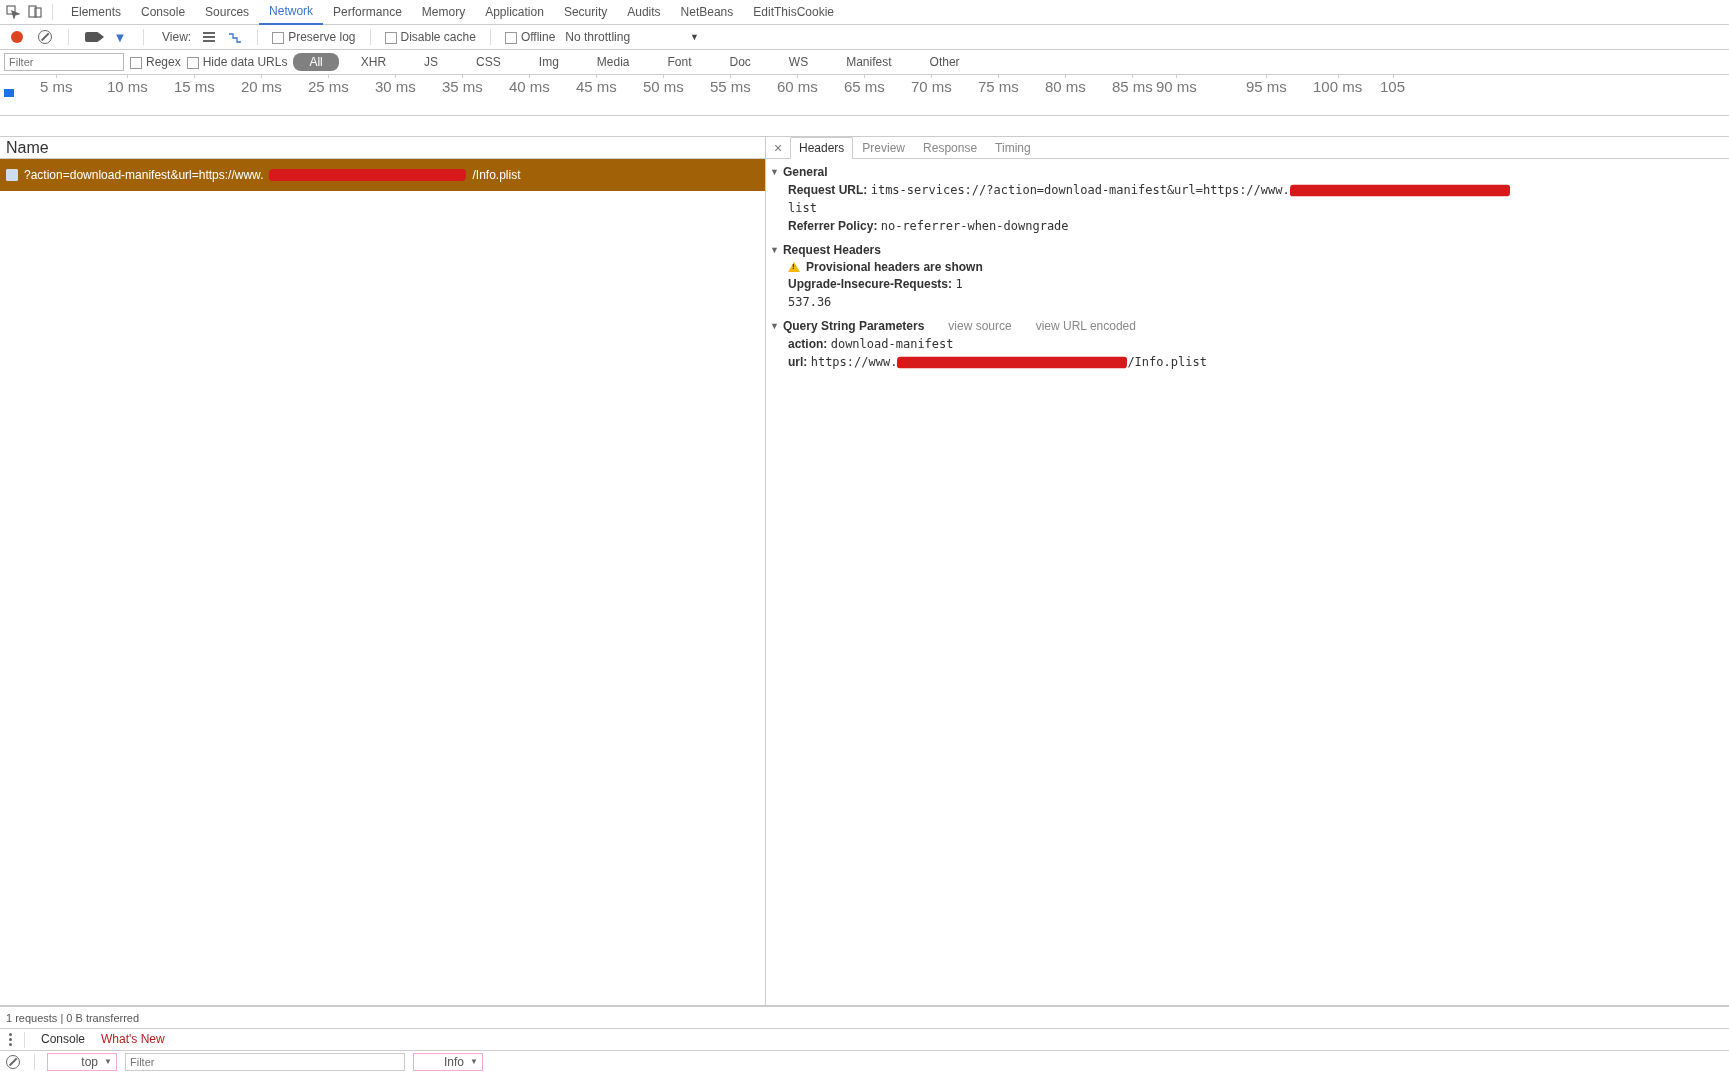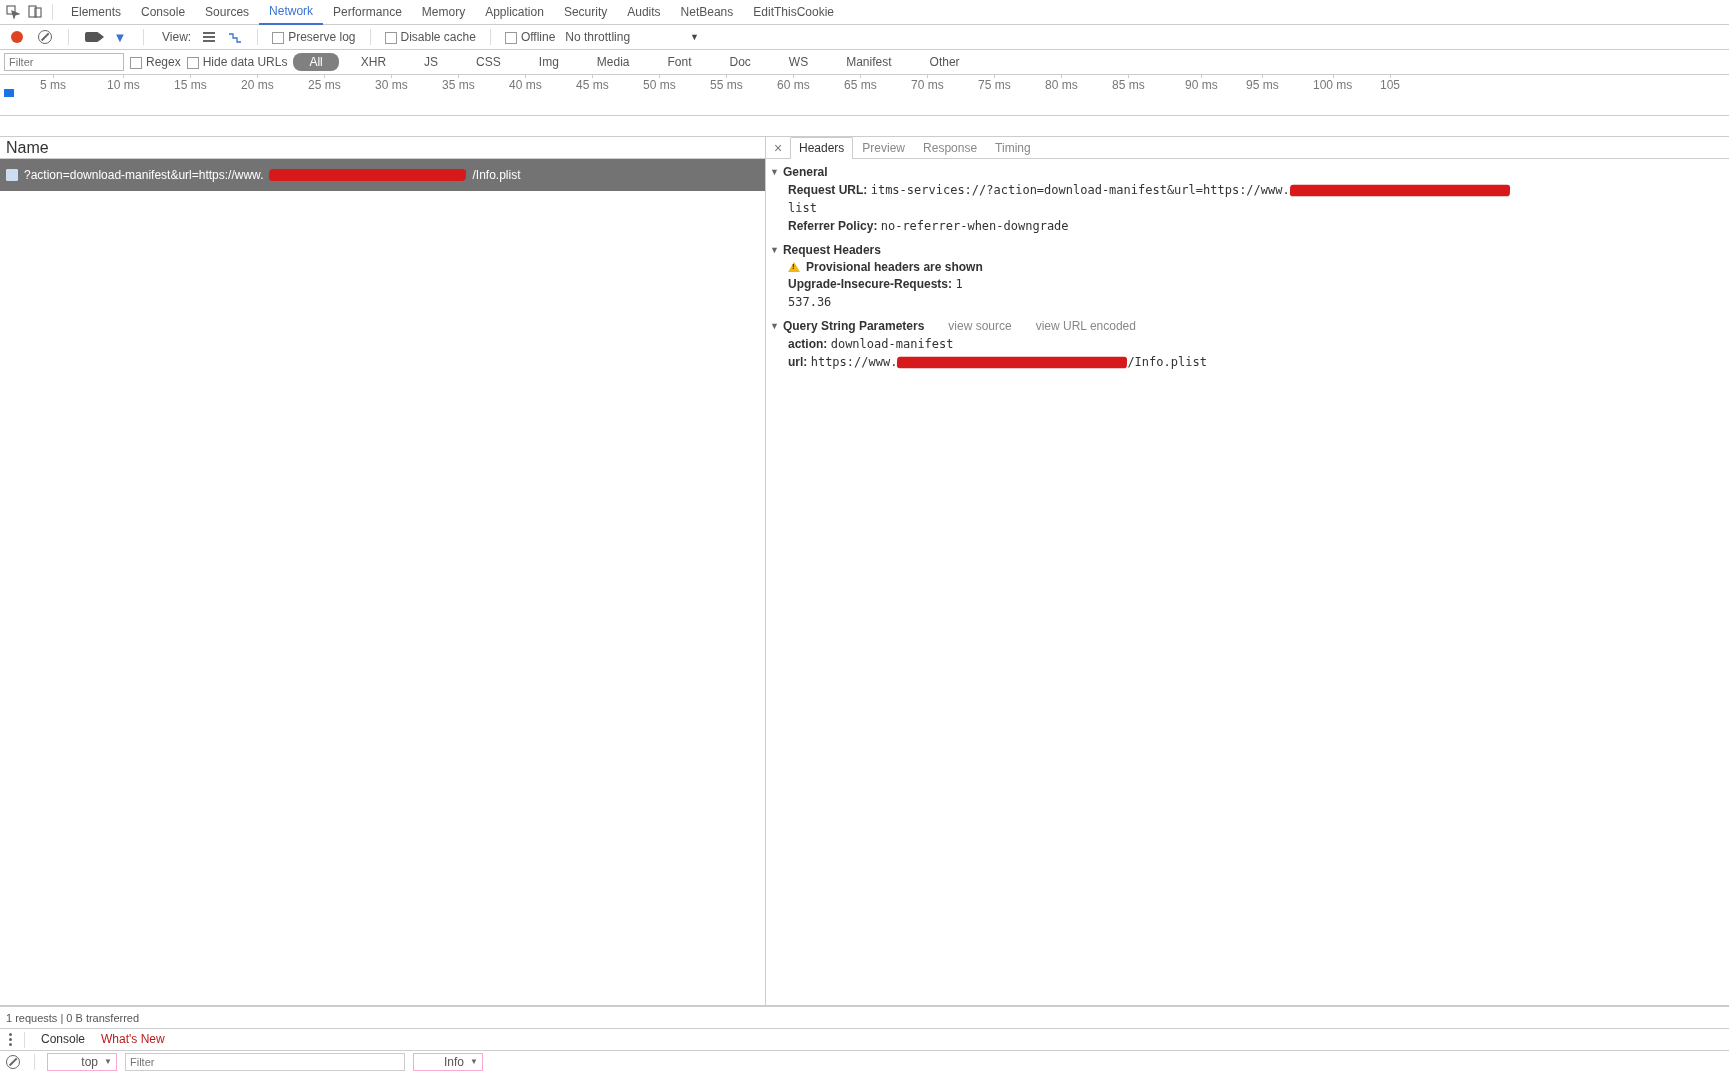--- a/index.html
+++ b/index.html
@@ -22,28 +22,28 @@
 .chk { width: 12px; height: 12px; border: 1px solid #999; background: #fff; display: inline-block; margin-right: 4px; vertical-align: middle; }
 .chk-wrap { display: flex; align-items: flex-end; color: #555; }
 .dropdown-arrow { font-size: 9px; color: #444; margin-left: 50px; }
 .filter-bar { height: 25px; border-bottom: 1px solid #ccc; display: flex; align-items: center; padding: 0 4px; gap: 6px; }
 .filter-input { height: 18px; border: 1px solid #bbb; padding: 0 4px; font-size: 11px; width: 120px; }
 .pill-wrap { display: flex; gap: 6px; align-items: center; }
 .pill { padding: 2px 16px; color: #555; cursor: pointer; border-radius: 8px; }
 .pill.active { background: #808080; color: #fff; }
 .label-txt { color: #555; }
 .timeline { height: 62px; border-bottom: 1px solid #ccc; position: relative; overflow: hidden; }
-.tlabel { position: absolute; top: 3px; font-size: 12px; color: #777; }
+.tlabel { position: absolute; top: 3px; font-size: 15px; color: #777; }
 .tlabel::before { content:''; position:absolute; left:50%; top:-3px; height:3px; width:1px; background:#ccc; }
 .tl-mark { position: absolute; left: 4px; top: 14px; width: 10px; height: 8px; background: #1a73e8; }
 .tl-overview { position: absolute; left: 0; top: 40px; height: 1px; width: 100%; background: #ccc; }
 .main-area { flex: 1 1 auto; display: flex; min-height: 0; }
 .left-pane { width: 766px; border-right: 1px solid #ccc; display: flex; flex-direction: column; border-bottom: 1px solid #ccc; }
 .name-header { height: 22px; border-bottom: 1px solid #ccc; display: flex; align-items: center; padding: 0 6px; color: #333; font-size: 16px; }
-.req-row { height: 20px; display: flex; align-items: center; padding: 16px 6px; background: #737373; color: #fff; gap: 6px; font-size: 12px; white-space: nowrap; overflow: hidden; }
+.req-row { height: 20px; display: flex; align-items: center; padding: 16px 6px; background: #a16207; color: #fff; gap: 6px; font-size: 12px; white-space: nowrap; overflow: hidden; }
 .file-ico { width: 12px; height: 12px; border: 1px solid #cde; background: #cde; border-radius: 1px; }
 .redact-a { display:inline-block; width: 197px; height: 12px; background: #d7191c; border-radius: 4px; transform: skewX(-3deg); }
 .right-pane { flex: 1; display: flex; flex-direction: column; min-width: 0; border-bottom: 1px solid #ccc; }
 .detail-tabs { height: 22px; border-bottom: 1px solid #ccc; display: flex; align-items: center; padding: 0 4px; gap: 0; }
 .close-x { width: 16px; text-align: center; color: #777; cursor: pointer; font-size: 14px; margin-right: 4px; }
 .dtab { padding: 4px 8px; color: #888; cursor: pointer; height: 22px; display: flex; align-items: center; border: 1px solid transparent; border-bottom: none; }
 .dtab.active { color: #333; border-color: #ccc; background: #fff; border-radius: 2px 2px 0 0; }
 .detail-body { padding: 4px 0; flex:1; overflow:auto; font-size:12px; }
 .section-hdr { display: flex; align-items: center; padding: 2px 4px; gap: 4px; font-weight: bold; font-size: 12px; color: #333; cursor: pointer; }
 .tri { font-size: 9px; color: #666; }
@@ -183,21 +183,21 @@
       <span class="tlabel" style="left: 509px;">40 ms</span>
       <span class="tlabel" style="left: 576px;">45 ms</span>
       <span class="tlabel" style="left: 643px;">50 ms</span>
       <span class="tlabel" style="left: 710px;">55 ms</span>
       <span class="tlabel" style="left: 777px;">60 ms</span>
       <span class="tlabel" style="left: 844px;">65 ms</span>
       <span class="tlabel" style="left: 911px;">70 ms</span>
       <span class="tlabel" style="left: 978px;">75 ms</span>
       <span class="tlabel" style="left: 1045px;">80 ms</span>
       <span class="tlabel" style="left: 1112px;">85 ms</span>
-      <span class="tlabel" style="left: 1185px;">90 ms</span>
+      <span class="tlabel" style="left: 1156px;">90 ms</span>
       <span class="tlabel" style="left: 1246px;">95 ms</span>
       <span class="tlabel" style="left: 1313px;">100 ms</span>
       <span class="tlabel" style="left: 1380px;">105</span>
     </div>
   <div class="tl-mark"></div>
   <div class="tl-overview"></div>
 </div>
 
 <div class="main-area">
   <div class="left-pane">

